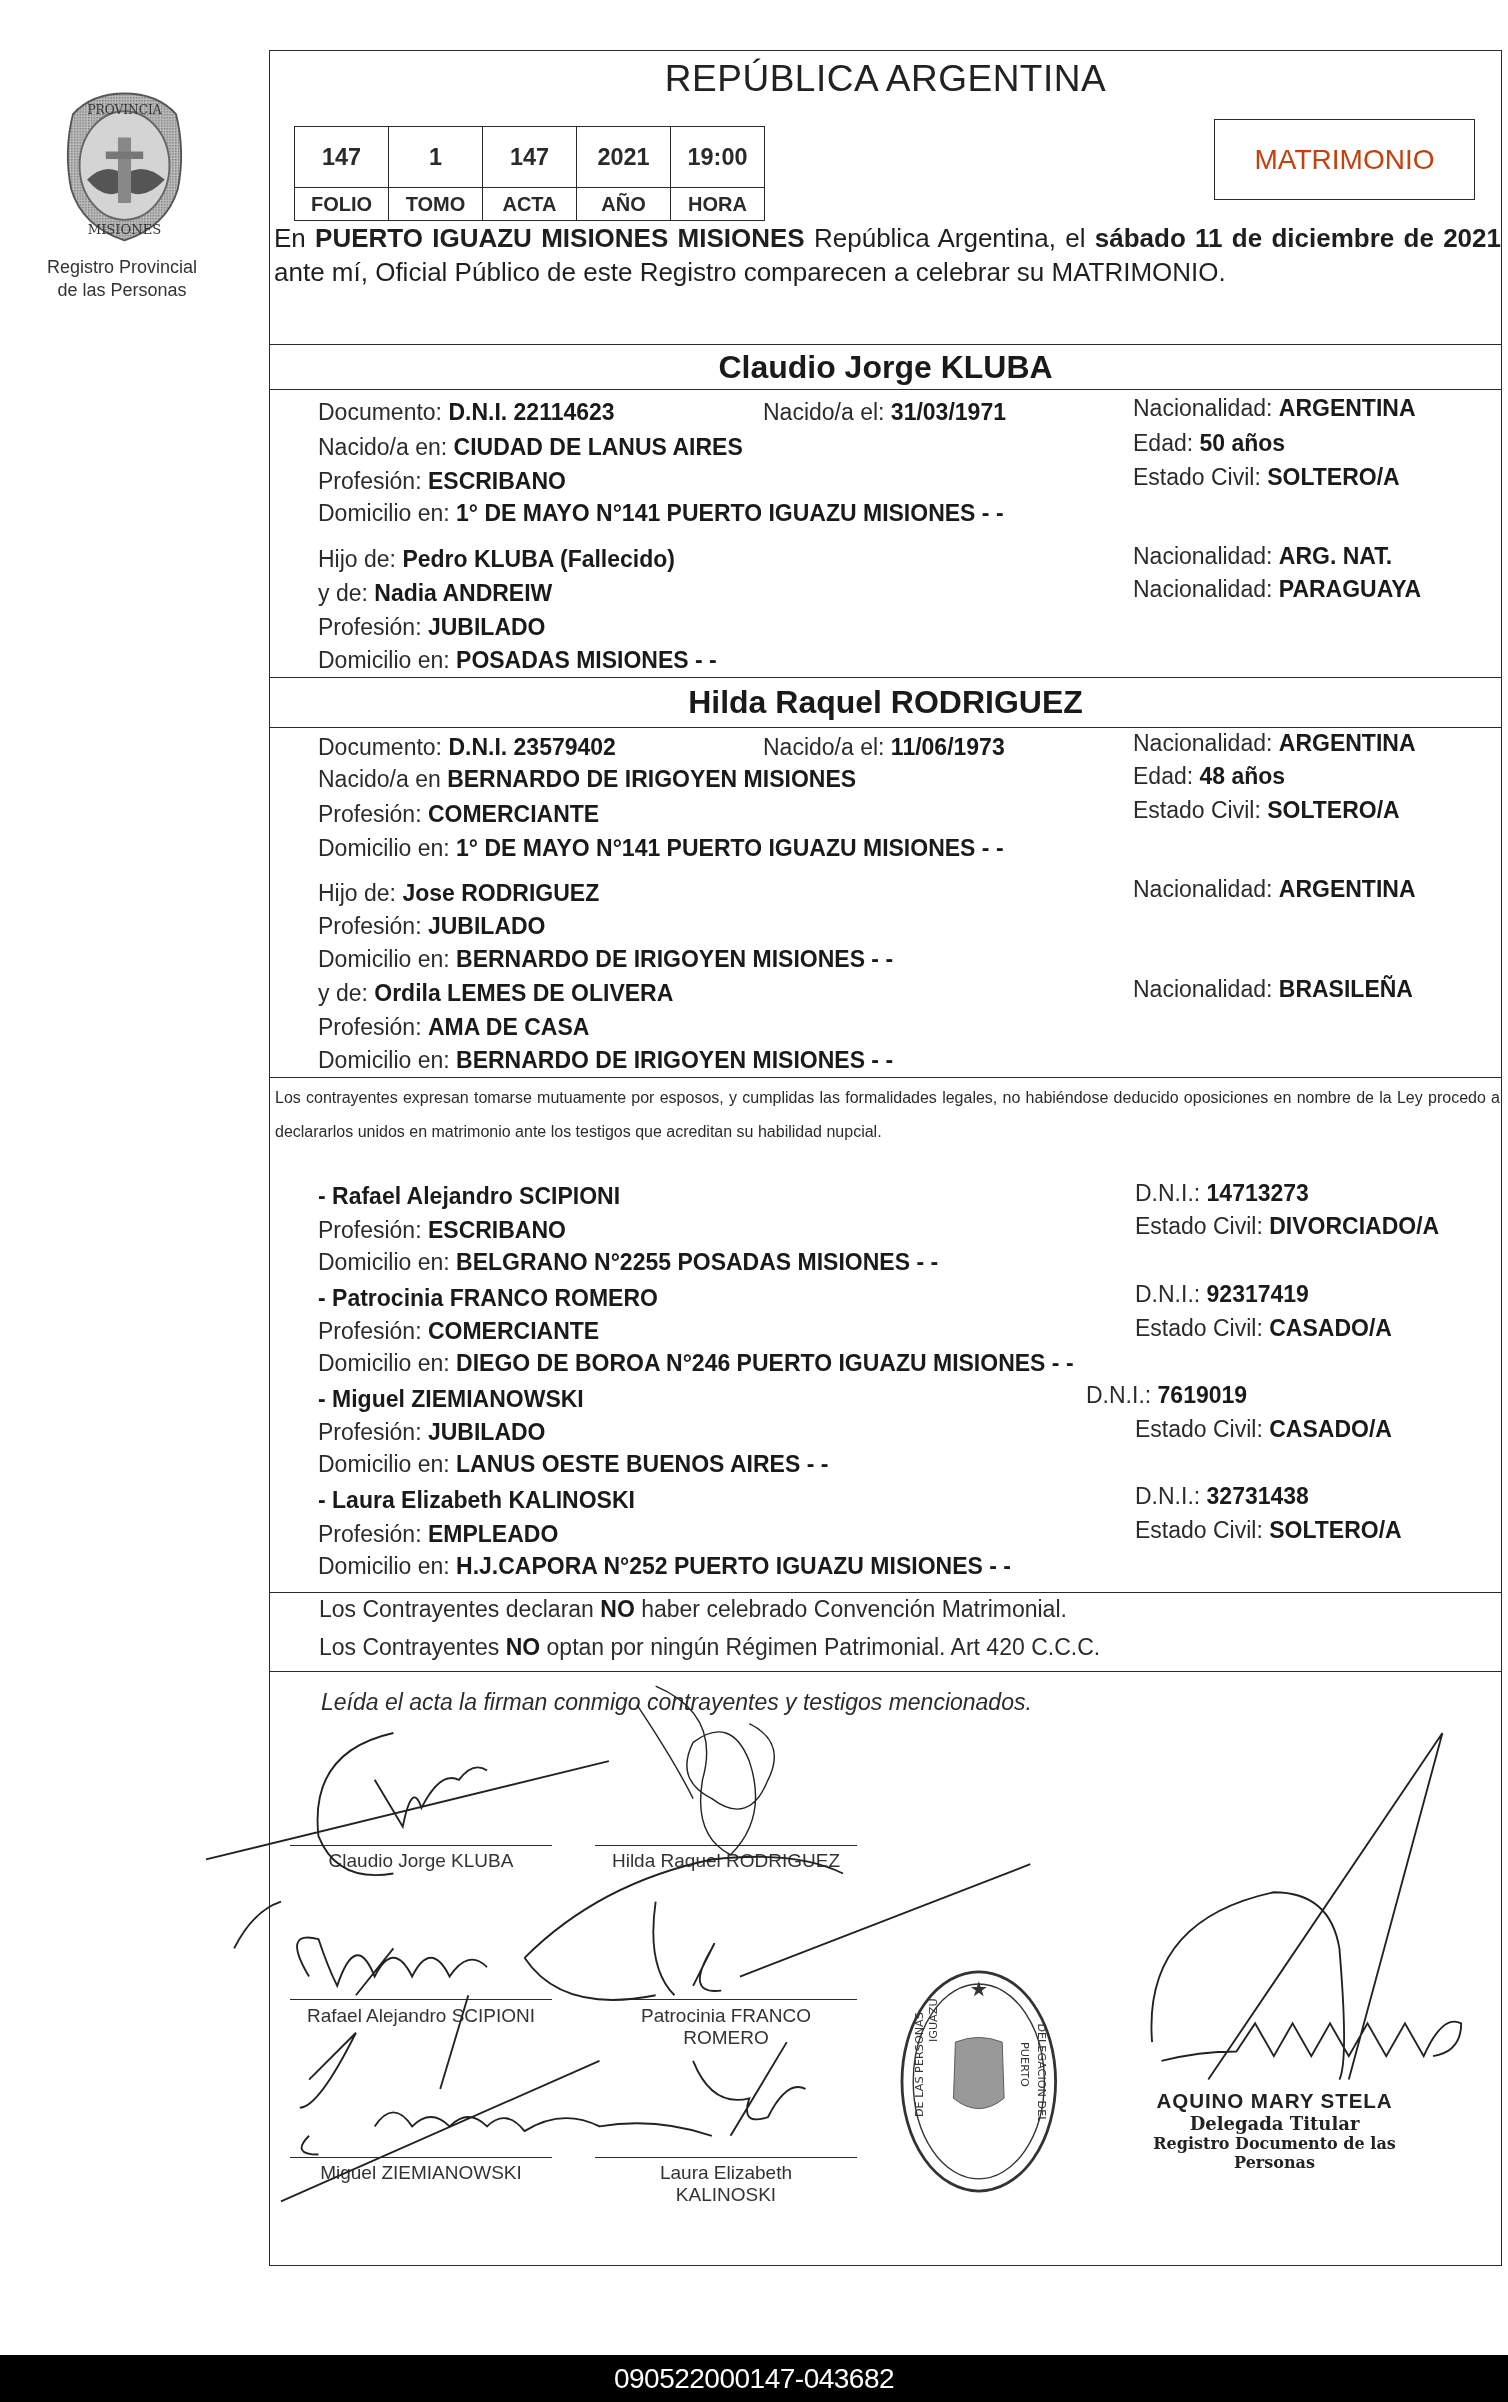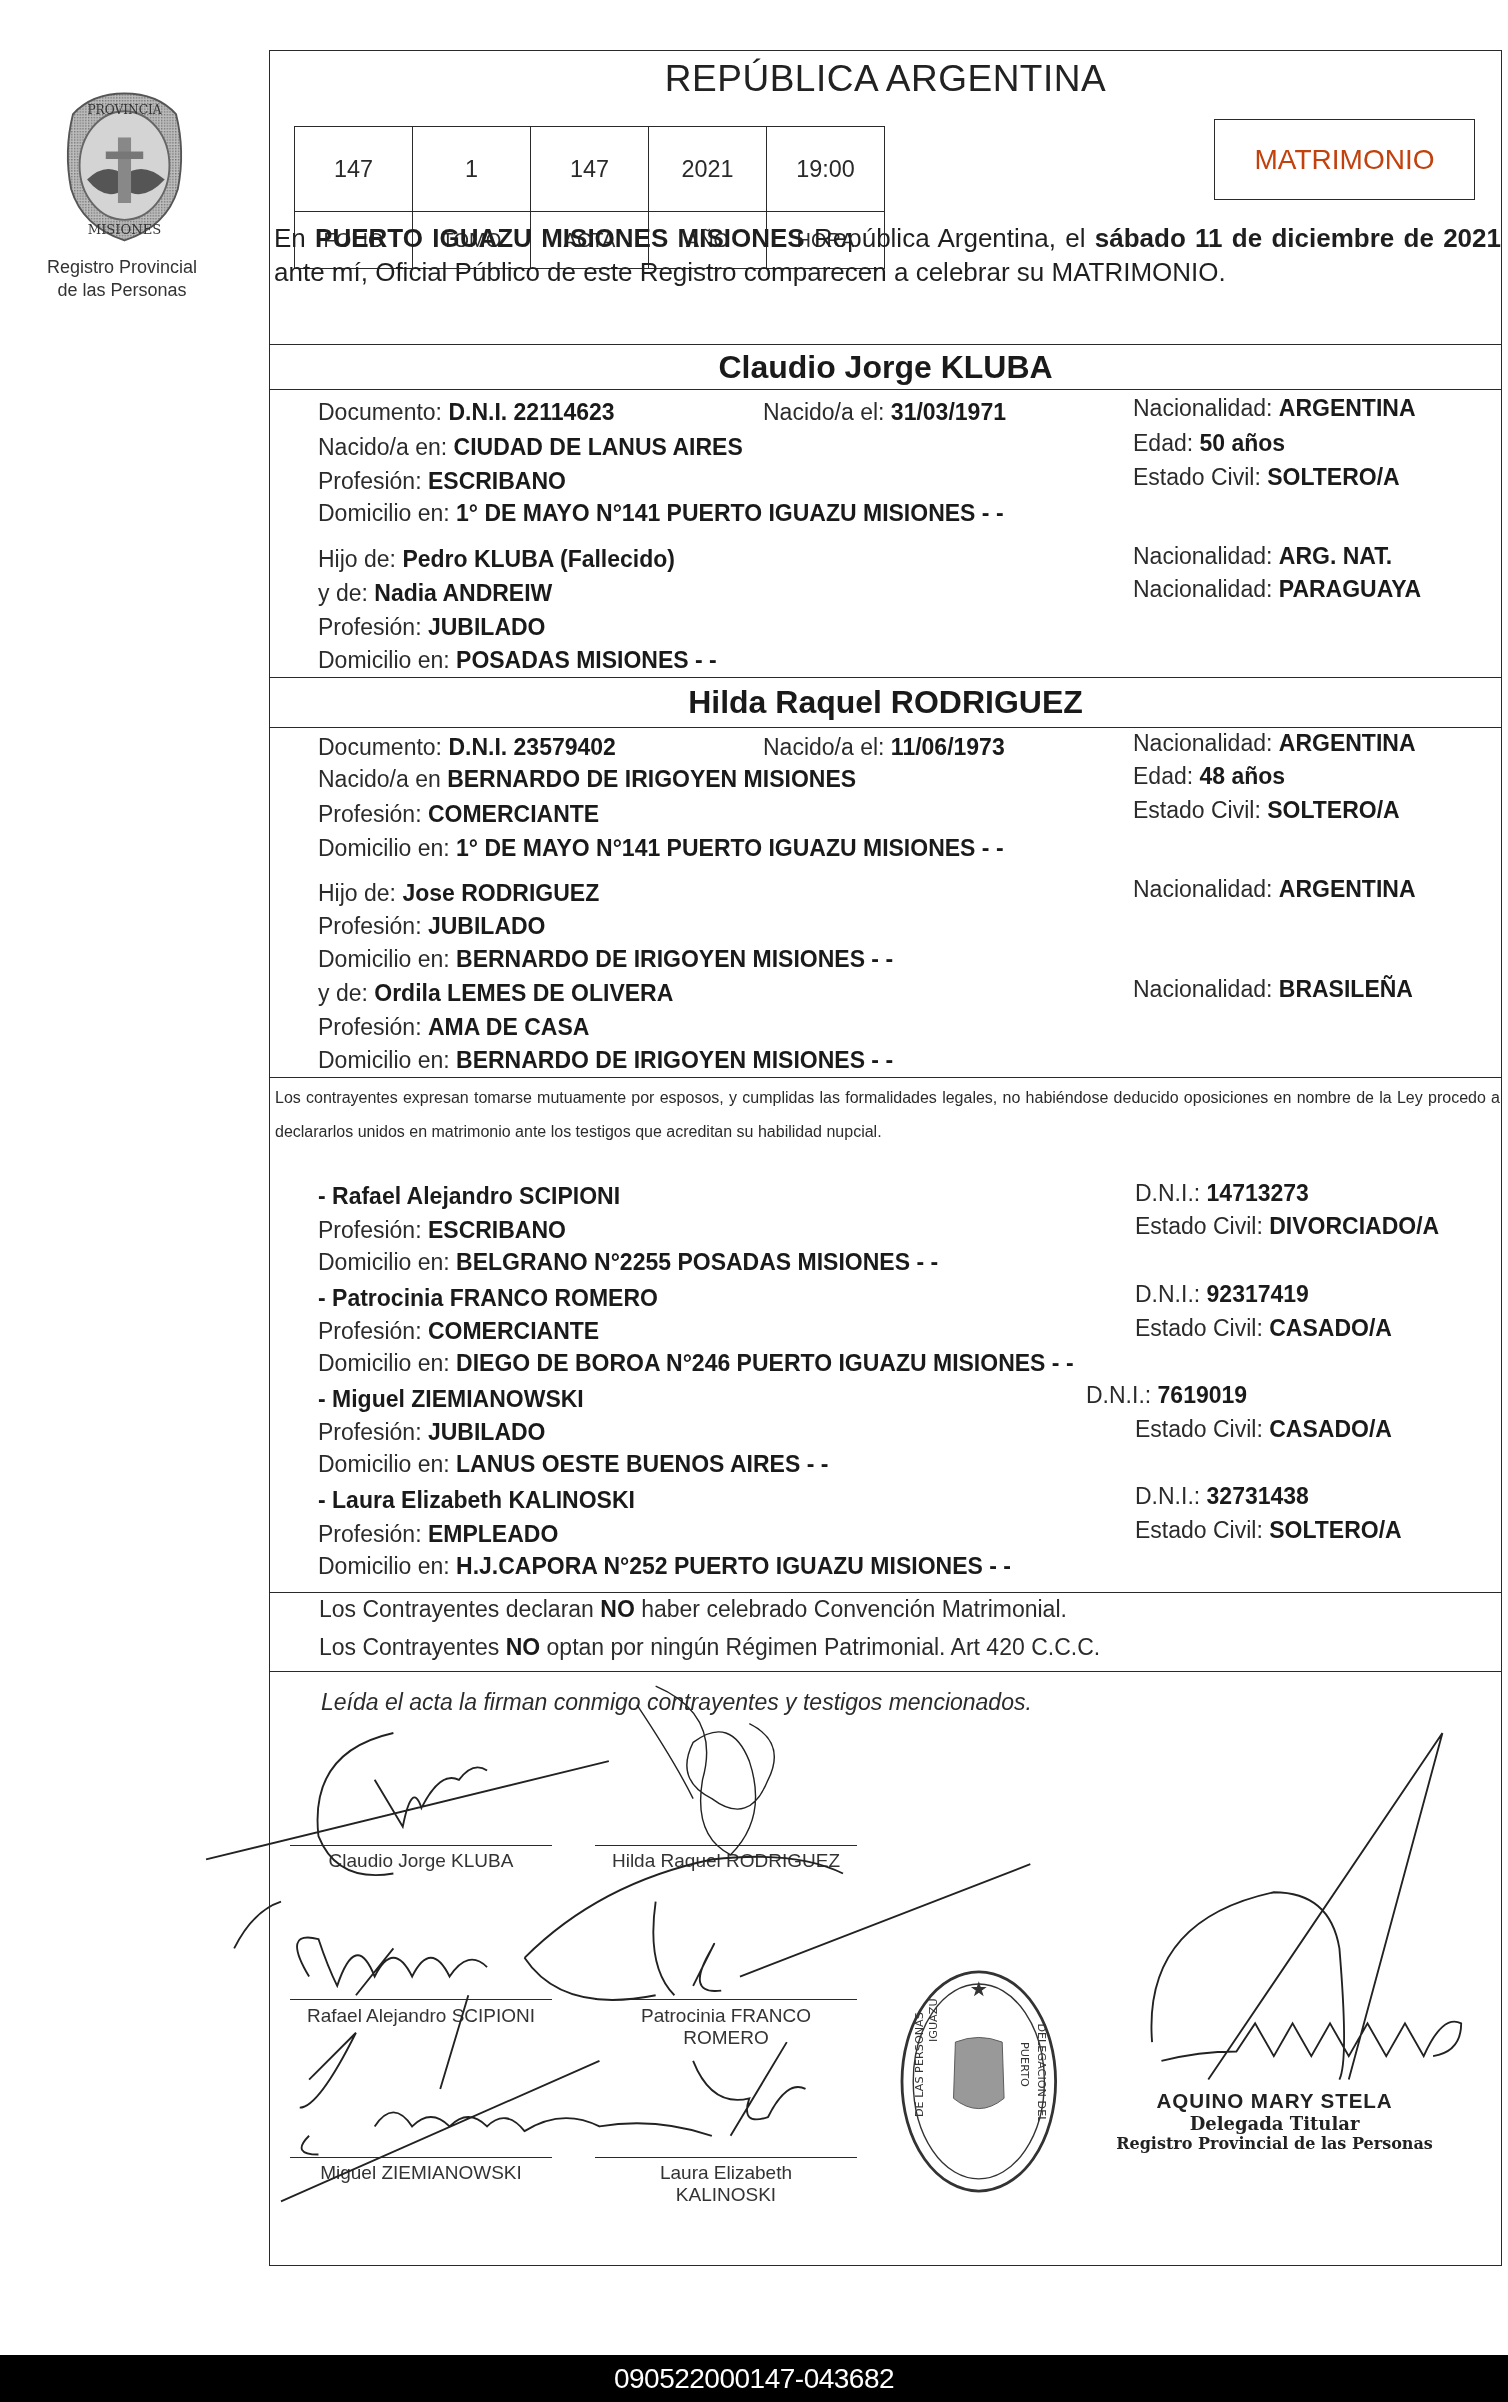--- a/index.html
+++ b/index.html
@@ -18,21 +18,21 @@
 
   
   #outer { position: absolute; left: 269px; top: 50px; width: 1233px; height: 2216px;
     border: 1.9px solid #2a2a2a; box-sizing: border-box; }
 
   #title { position: absolute; left: 269px; top: 58px; width: 1233px; text-align: center;
     font-size: 37px; letter-spacing: 0.5px; color: #222; }
 
   
   #info-table { position: absolute; left: 294px; top: 126px; border-collapse: collapse; }
-  #info-table td { border: 1.9px solid #2a2a2a; text-align: center; color: #2a2a2a; padding: 16px; }
+  #info-table td { border: 1.9px solid #2a2a2a; text-align: center; color: #2a2a2a; padding: 4px; font-weight: bold; }
   #info-table tr.vals td { height: 52px; font-size: 23.4px; }
   #info-table tr.labels td { height: 24px; font-size: 20px; }
 
   #doc-type { position: absolute; left: 1214px; top: 119px; width: 261px; height: 81px;
     border: 1.9px solid #2a2a2a; box-sizing: border-box; display: flex; align-items: center;
     justify-content: center; font-size: 28px; color: #c2410c; }
 
   #intro { position: absolute; left: 274px; top: 221px; width: 1227px; font-size: 26px;
     line-height: 34px; text-align: justify; color: #1f1f1f; }
   #intro span.b { font-weight: bold; }
@@ -243,17 +243,17 @@
     <text transform="translate(985 2260) rotate(-90)">DE LAS PERSONAS</text>
     <text transform="translate(1108 2160) rotate(90)">DELEGACION DEL</text>
     <text transform="translate(1000 2180) rotate(-90)">IGUAZU</text>
     <text transform="translate(1090 2180) rotate(90)">PUERTO</text>
   </g>
 </svg>
 
 <div id="official">
   <div class="n">AQUINO MARY STELA</div>
   <div class="r">Delegada Titular</div>
-  <div class="o">Registro Provincial de las Personas</div>
+  <div class="o">Registro Documento de las Personas</div>
 </div>
 
 <div id="footer">090522000147-043682</div>
 
 
 </body></html>

